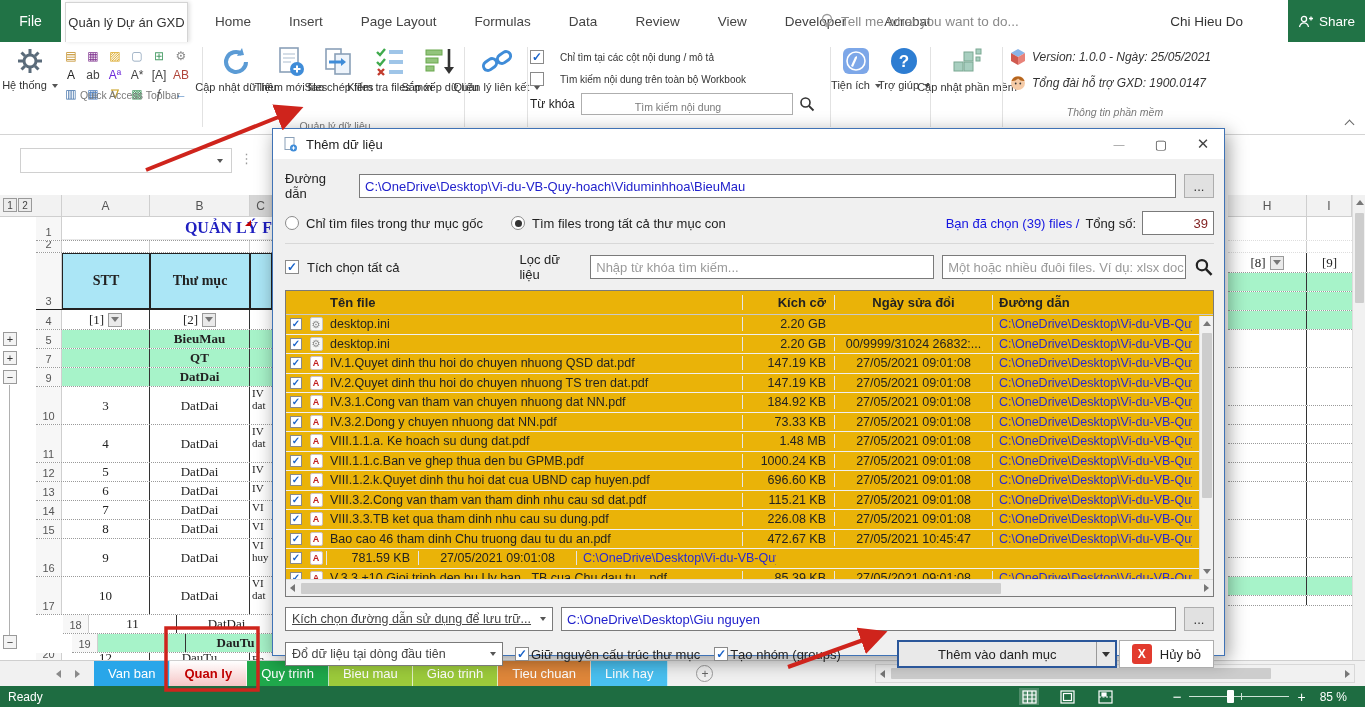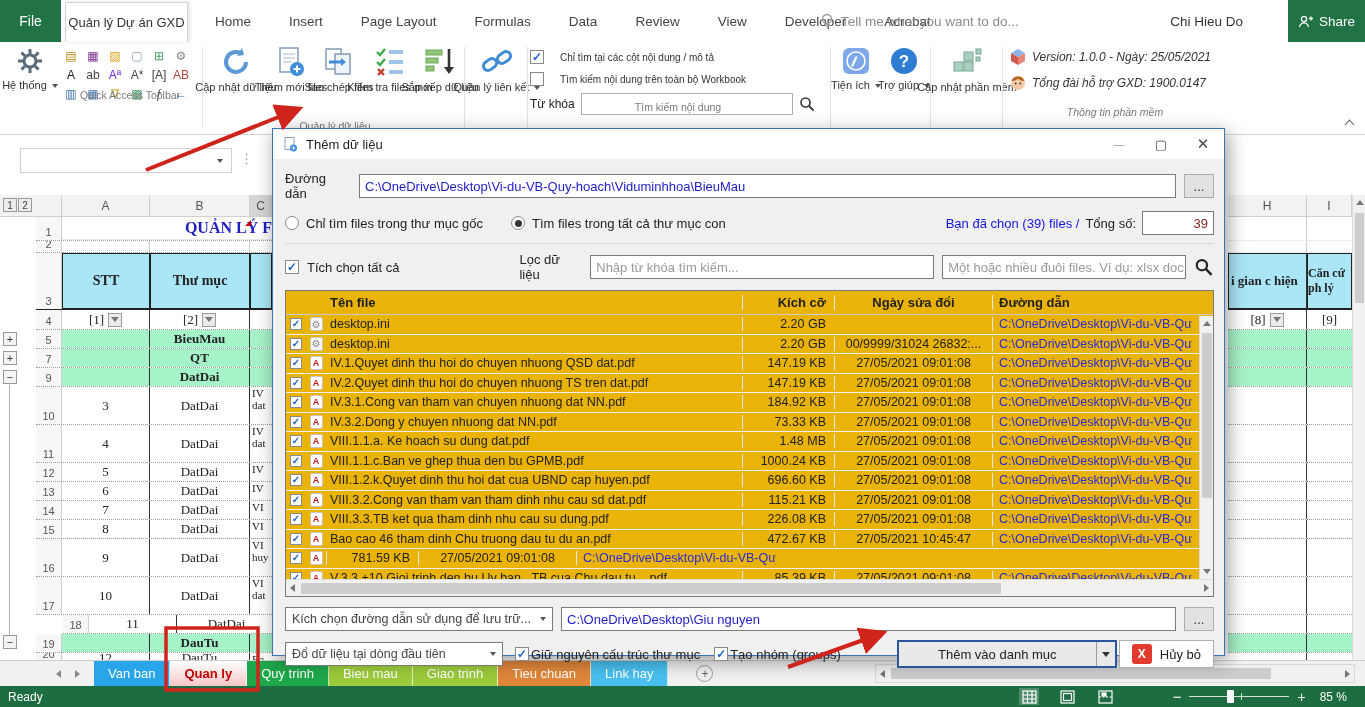--- a/index.html
+++ b/index.html
@@ -467,21 +467,21 @@
         <span class="ca">10</span>
         <span class="cbcol">DatDai</span>
         <span class="cc">VI dat</span>
       </div>
       <div class="grow" style="height:19px;overflow:hidden;margin-left:27px;">
         <span class="rnum">18</span>
         <span class="ca">11</span>
         <span class="cbcol">DatDai</span>
         <span class="cc">VI</span>
       </div>
-      <div class="grow" style="height:19px;overflow:hidden;">
+      <div class="grow" style="height:19px;overflow:hidden;margin-left:36px;">
         <span class="rnum">19</span>
         <span class="ca greencell"></span>
         <span class="cbcol greencell">DauTu</span>
         <span class="cc greencell"></span>
       </div>
       <div class="grow" style="height:10px;overflow:hidden;">
         <span class="rnum">20</span>
         <span class="ca">12</span>
         <span class="cbcol">DauTu</span>
         <span class="cc">Ba</span>
@@ -495,24 +495,20 @@
     <div style="width:45px;">I</div>
   </div>
   <div class="rows-right" id="rightrows">
       <div class="grr" style="height:24px;overflow:hidden;border-bottom-color:#ddd;">
         <span class="rh" style="border-right-color:#ccc;"></span>
         <span class="ri"></span>
       </div>
       <div class="grr" style="height:12px;overflow:hidden;border-bottom-color:#ddd;">
         <span class="rh" style="border-right-color:#ccc;"></span>
         <span class="ri"></span>
-      </div>
-      <div class="grr" style="height:57px;overflow:hidden;border-bottom:1.5px solid #222;">
-        <span class="rh hdrcell" style="font-size:13px;padding-left:2px;">i gian c hiện</span>
-        <span class="ri hdrcell" style="font-size:12px;">Căn cứ ph lý</span>
       </div>
       <div class="grr" style="height:20px;overflow:hidden;">
         <span class="rh" style="flex-direction:row;align-items:center;justify-content:center;">[8]<span class="filterbtn">
             <span class="tri-down"></span>
           </span></span>
         <span class="ri">[9]</span>
       </div>
       <div class="grr" style="height:19px;overflow:hidden;">
         <span class="rh greencell"></span>
         <span class="ri greencell"></span>
@@ -815,21 +811,21 @@
             <span class="tri-left"></span>
           </div>
         <div class="sbthumb" style="height:11px;width:700px;margin-left:2px;"></div>
         <div class="sbbtn" style="margin-left:auto;">
             <span class="tri-right"></span>
           </div>
       </div>
     </div>
 
     <div class="drow" style="margin-top:10px;gap:8px;">
-      <span class="ddl" style="width:268px;flex:none;">
+      <span class="ddl" style="width:268px;flex:none;text-decoration:underline;">
         <span>Kích chọn đường dẫn sử dụng để lưu trữ...</span>
           <span class="caret"></span>
       </span>
       <span class="dinput" style="flex:1;">C:\OneDrive\Desktop\Giu nguyen</span>
       <span class="browse">...</span>
     </div>
 
     <div class="drow" style="margin-top:9px;gap:2px;">
       <span class="ddl" style="width:218px;flex:none;">
         <span>Đổ dữ liệu tại dòng đầu tiên</span>

